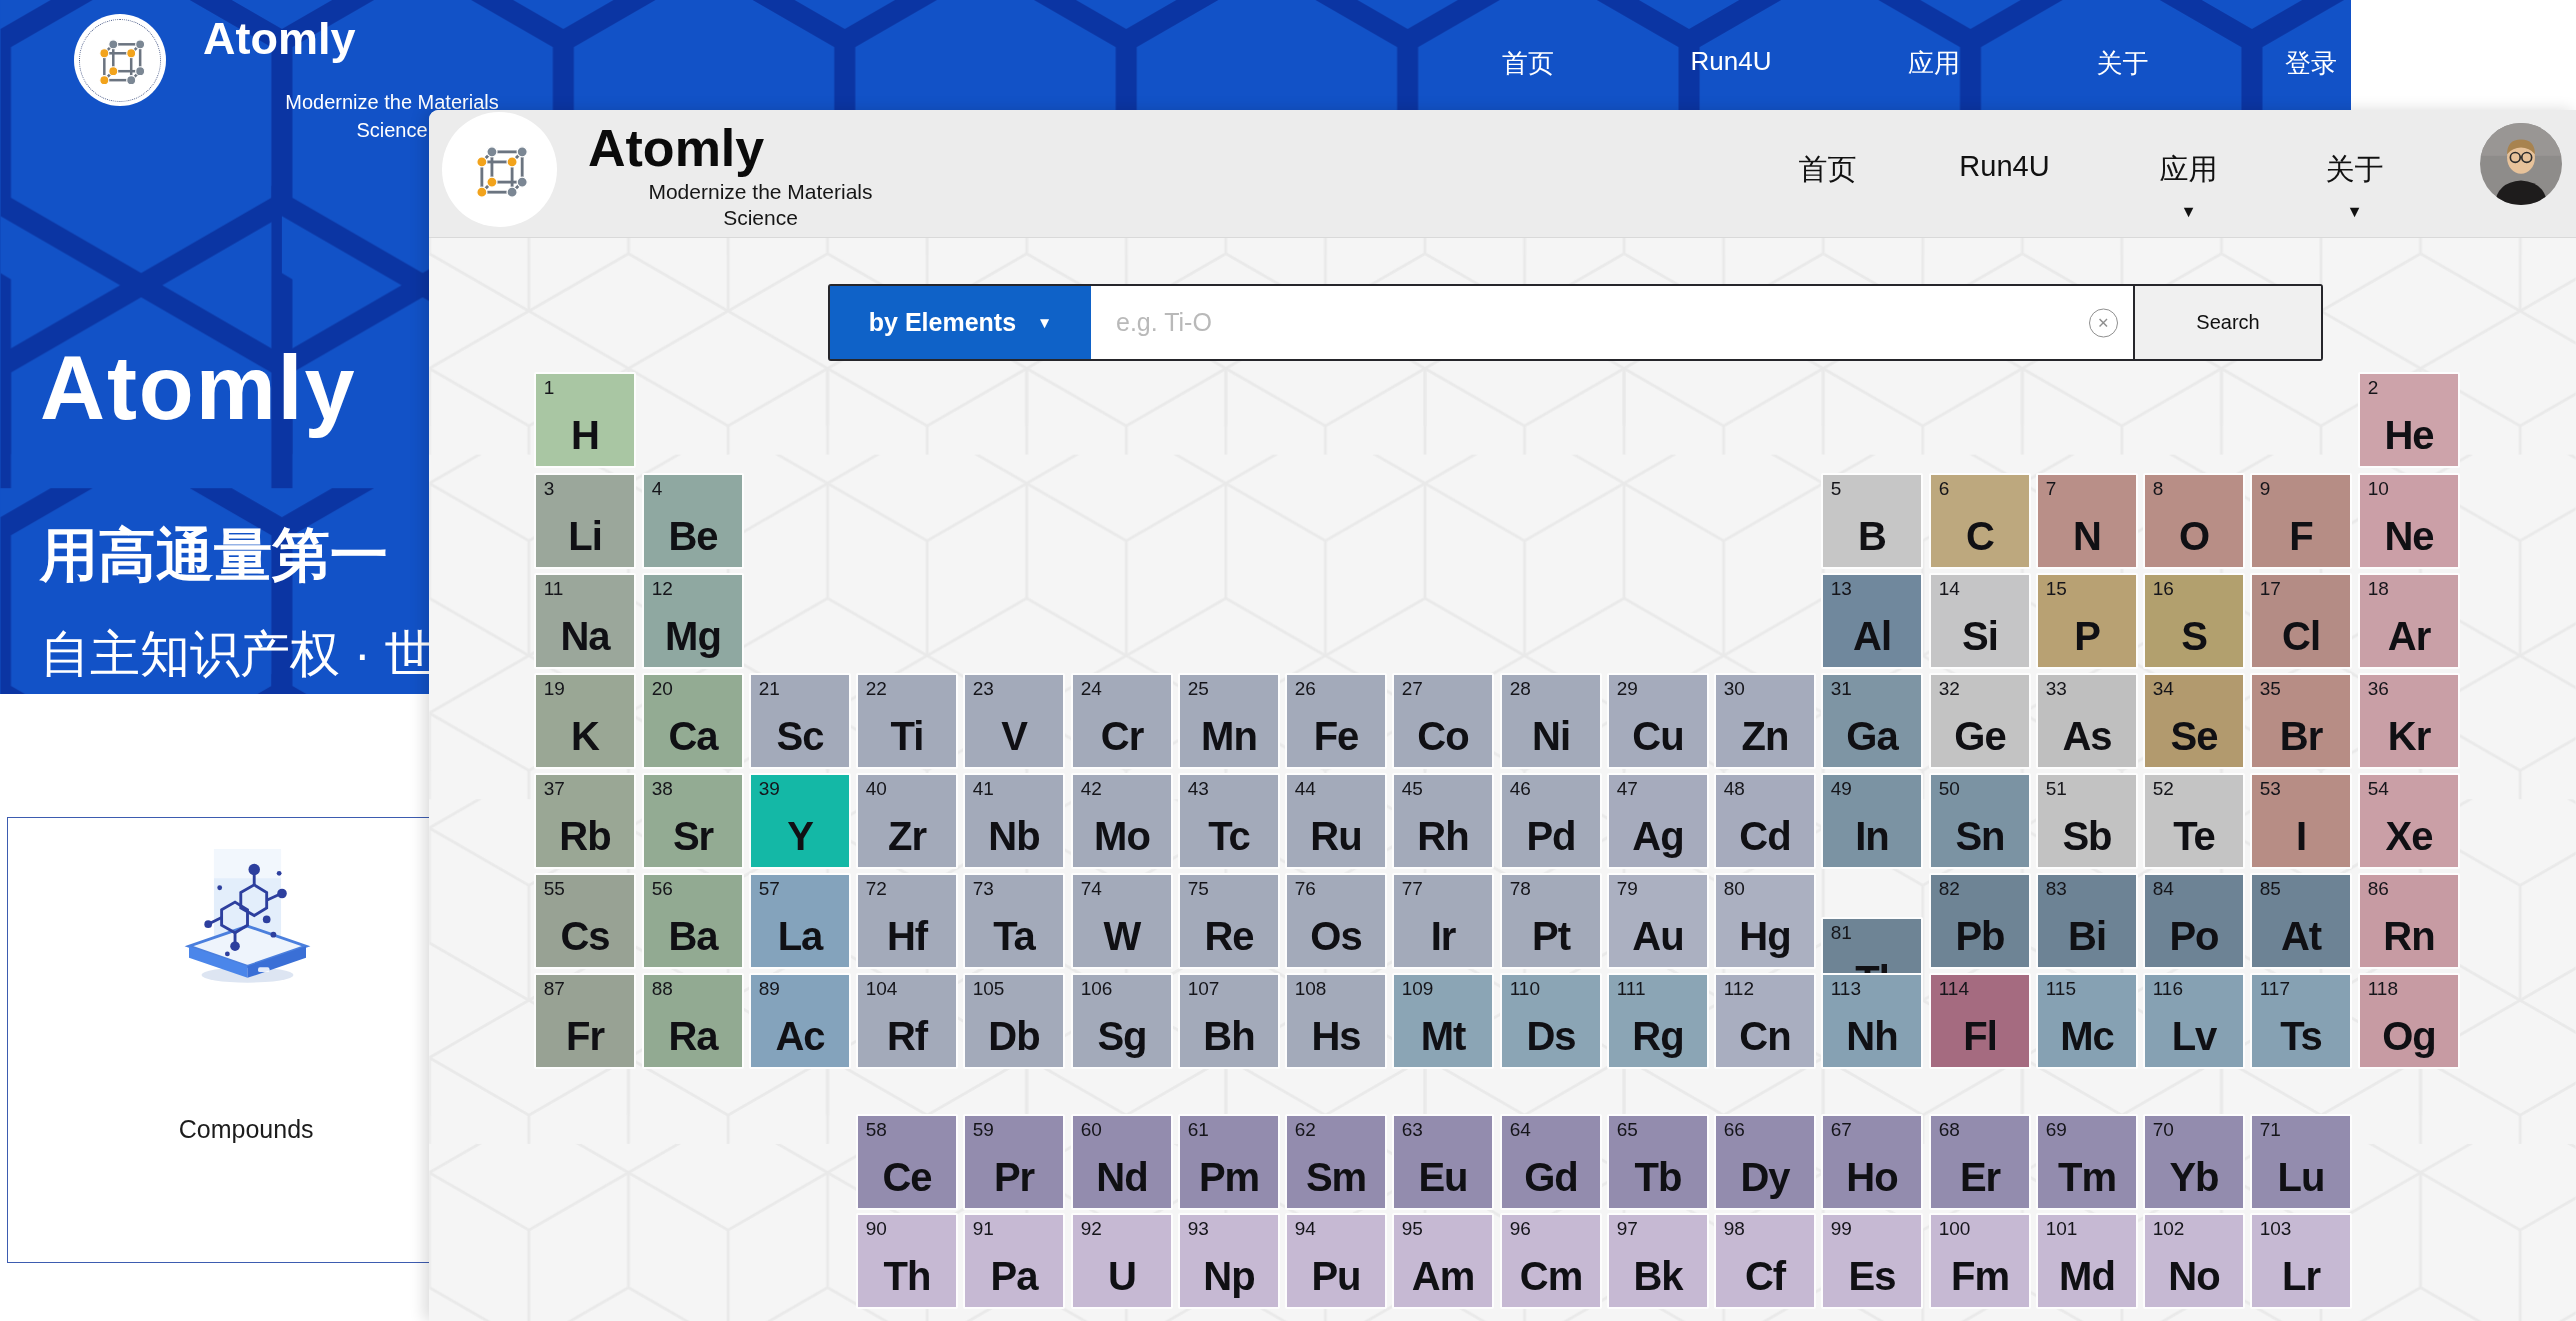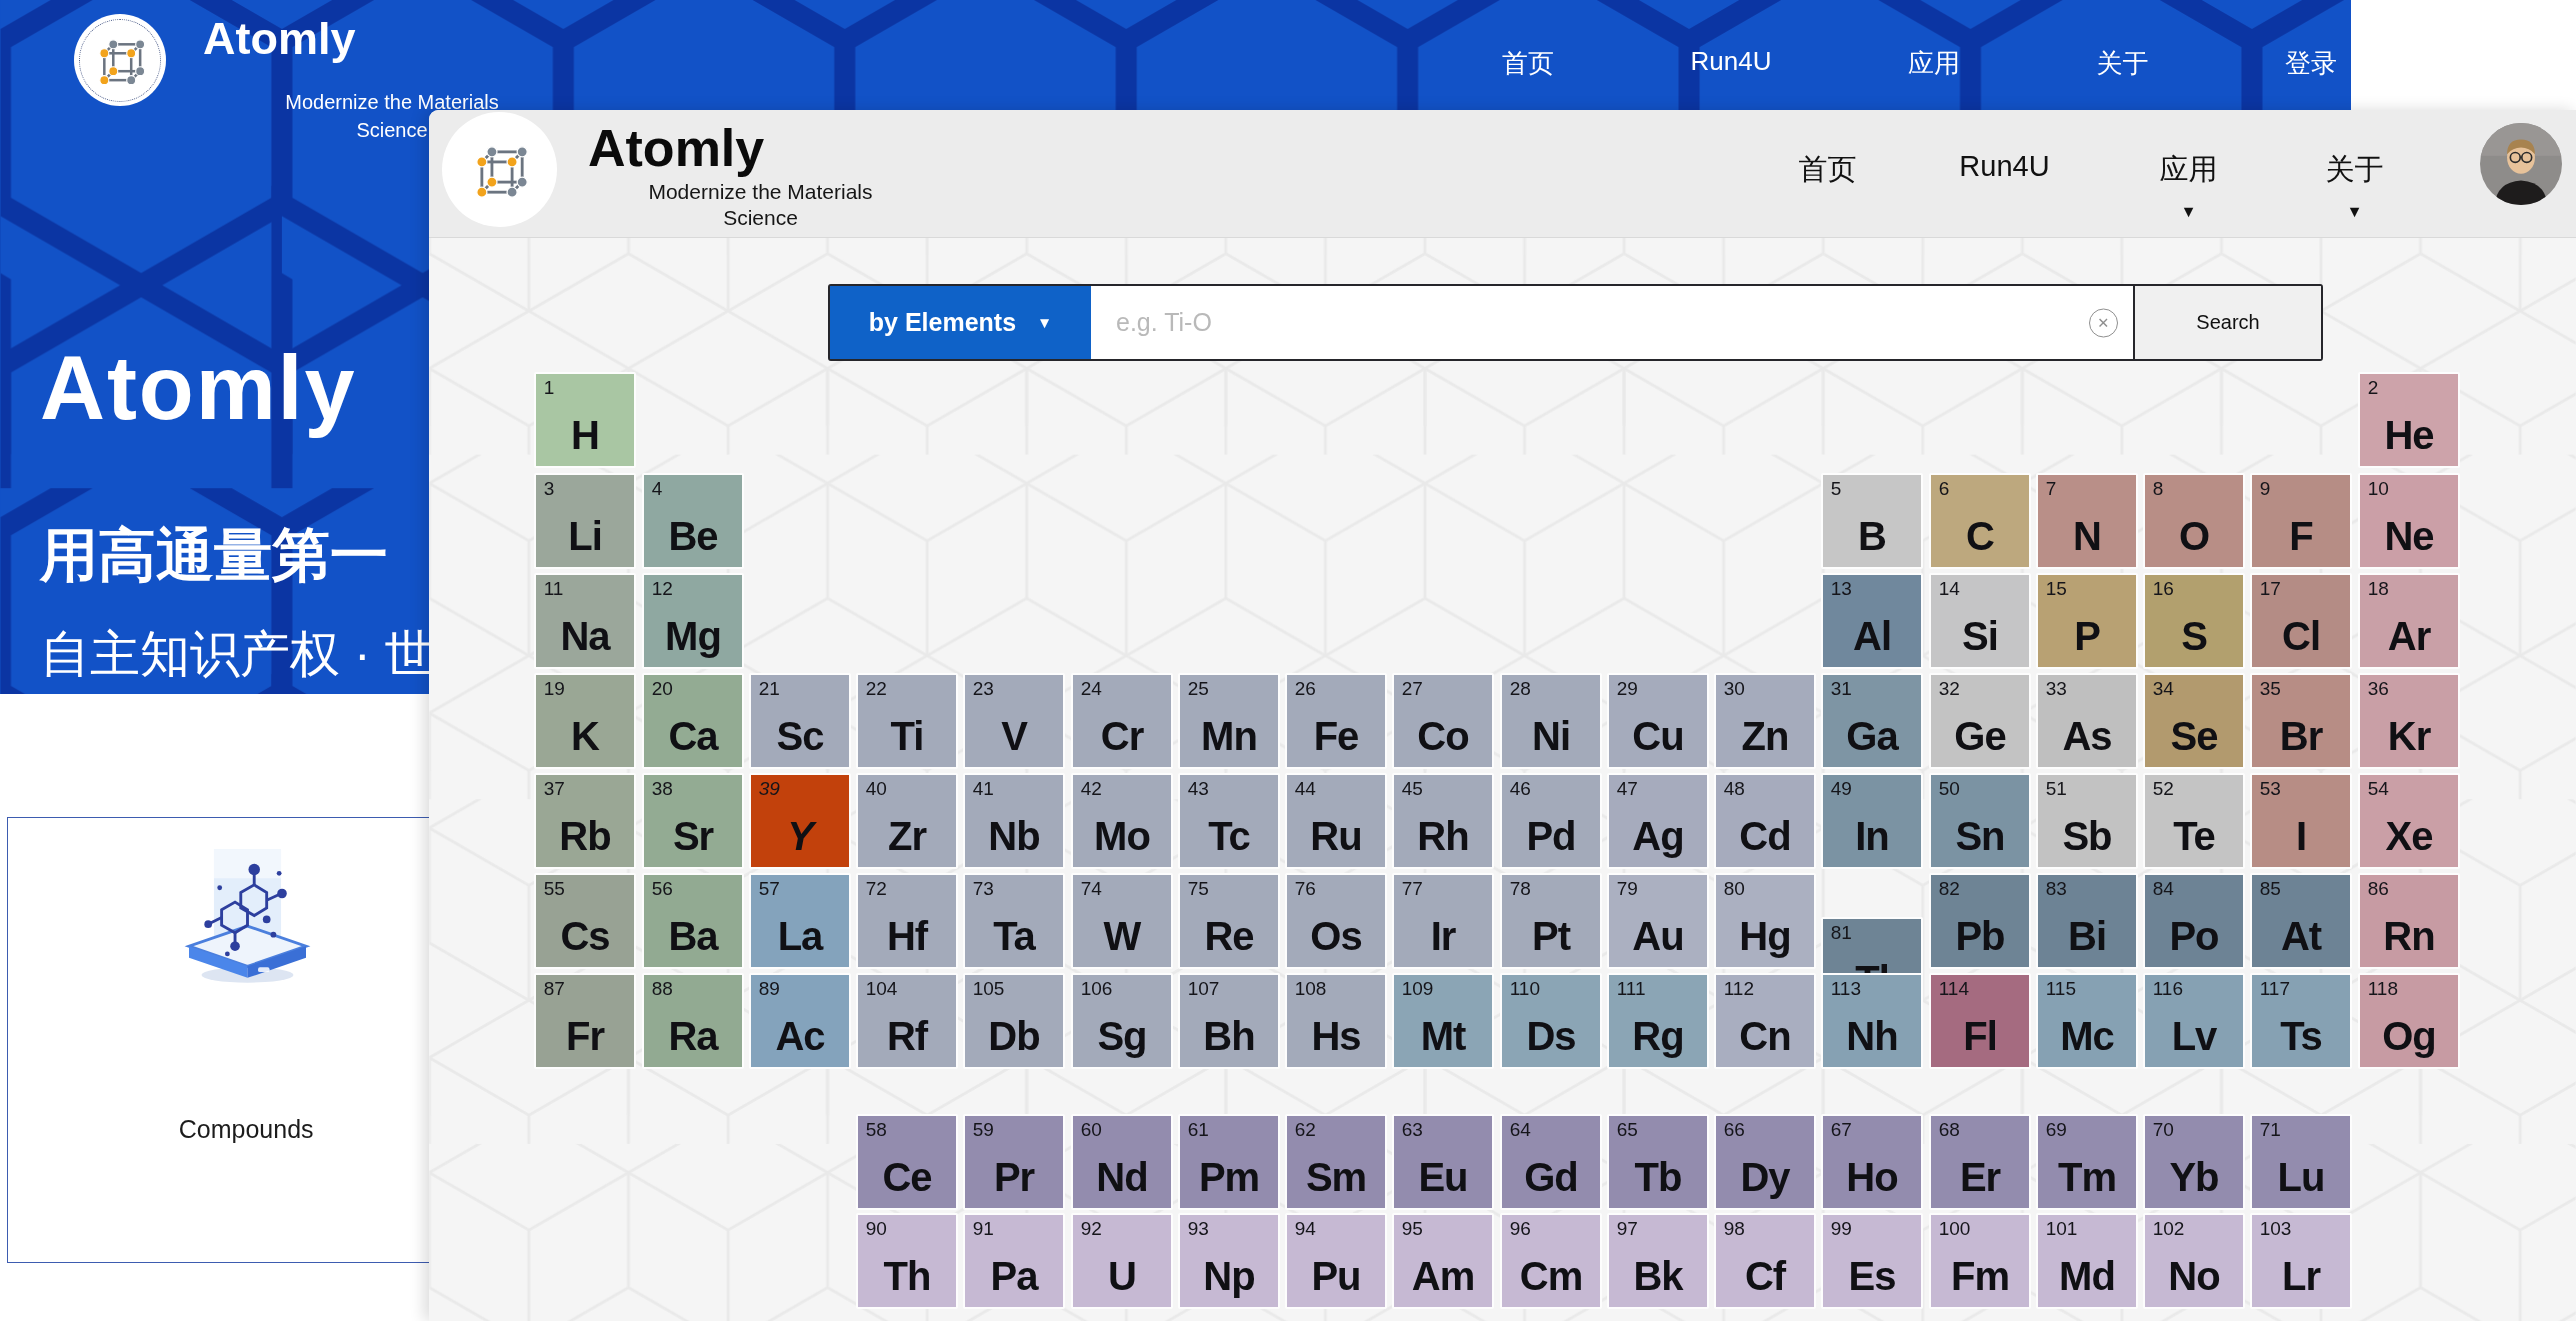--- a/index.html
+++ b/index.html
@@ -385,21 +385,21 @@
         <span class="sym">Kr</span>
       </div>
       <div class="cell" style="left: 105px; top: 663px; background: rgb(154, 167, 149);">
         <span class="num">37</span>
         <span class="sym">Rb</span>
       </div>
       <div class="cell" style="left: 213px; top: 663px; background: rgb(147, 171, 147);">
         <span class="num">38</span>
         <span class="sym">Sr</span>
       </div>
-      <div class="cell" style="left: 320px; top: 663px; background: #c2410c; font-style: italic;">
+      <div class="cell" style="left: 320px; top: 663px; background: #14b8a6;">
         <span class="num">39</span>
         <span class="sym">Y</span>
       </div>
       <div class="cell" style="left: 427px; top: 663px; background: rgb(163, 170, 186);">
         <span class="num">40</span>
         <span class="sym">Zr</span>
       </div>
       <div class="cell" style="left: 534px; top: 663px; background: rgb(163, 170, 186);">
         <span class="num">41</span>
         <span class="sym">Nb</span>

